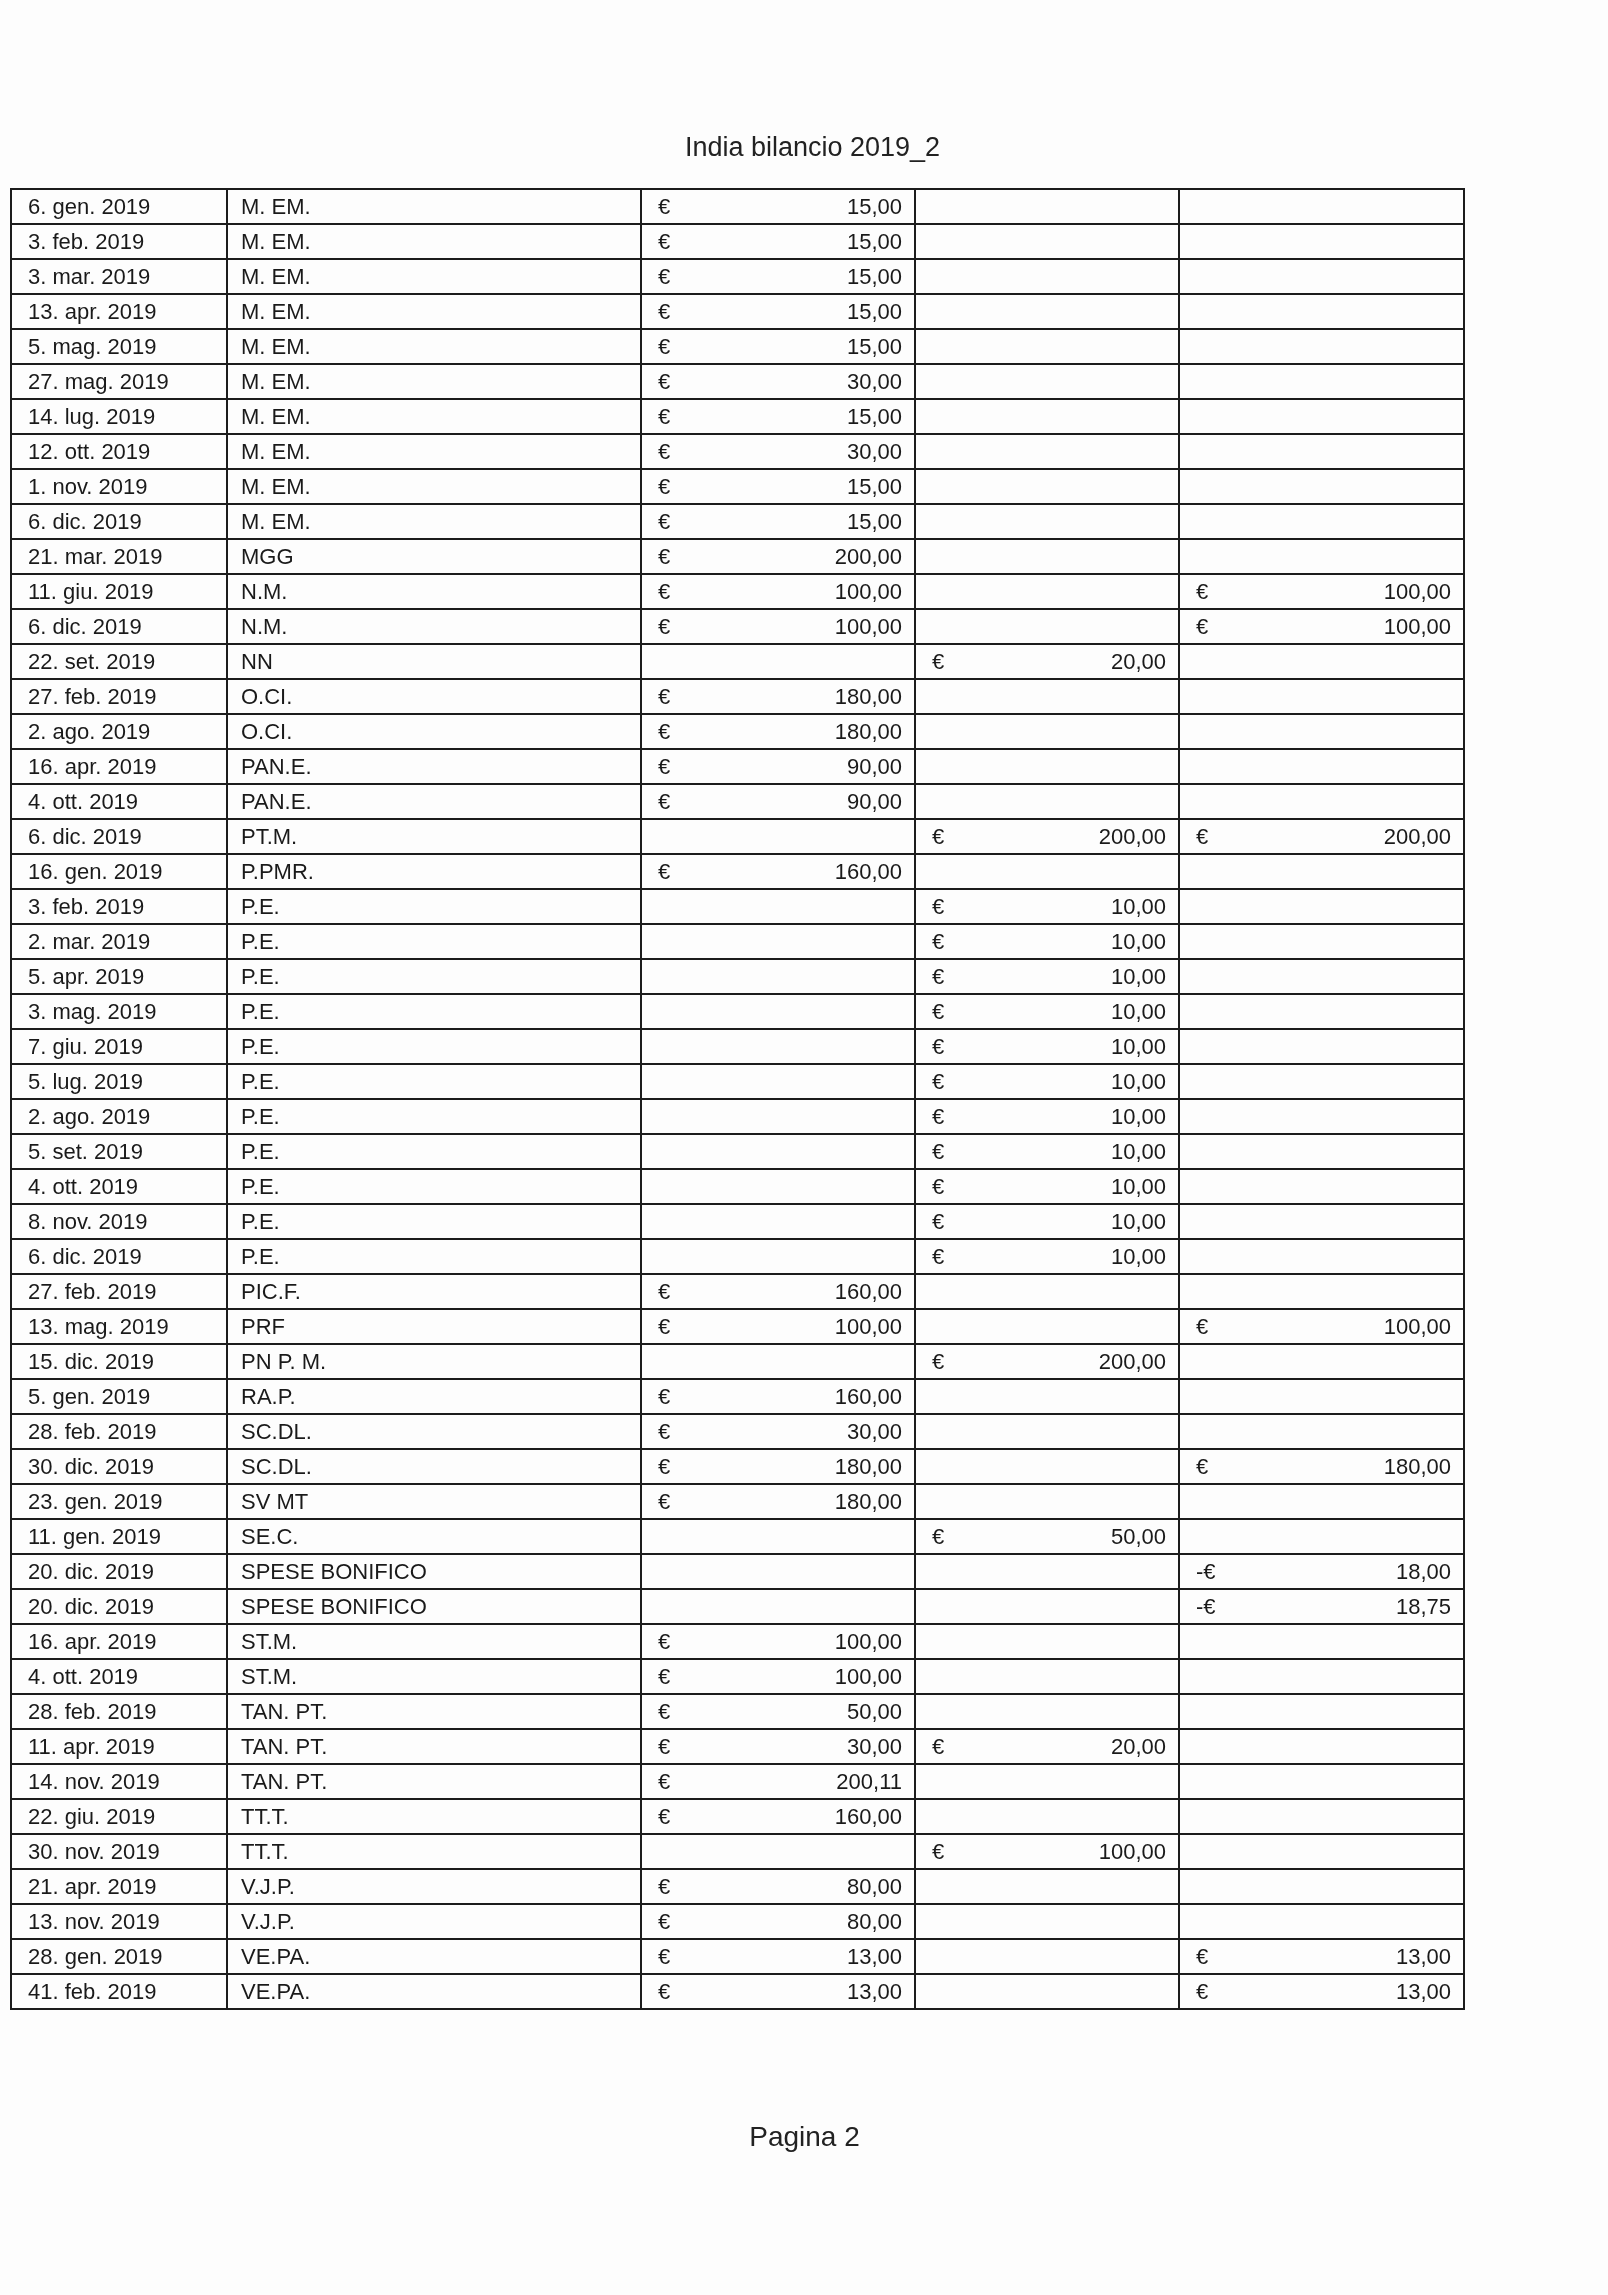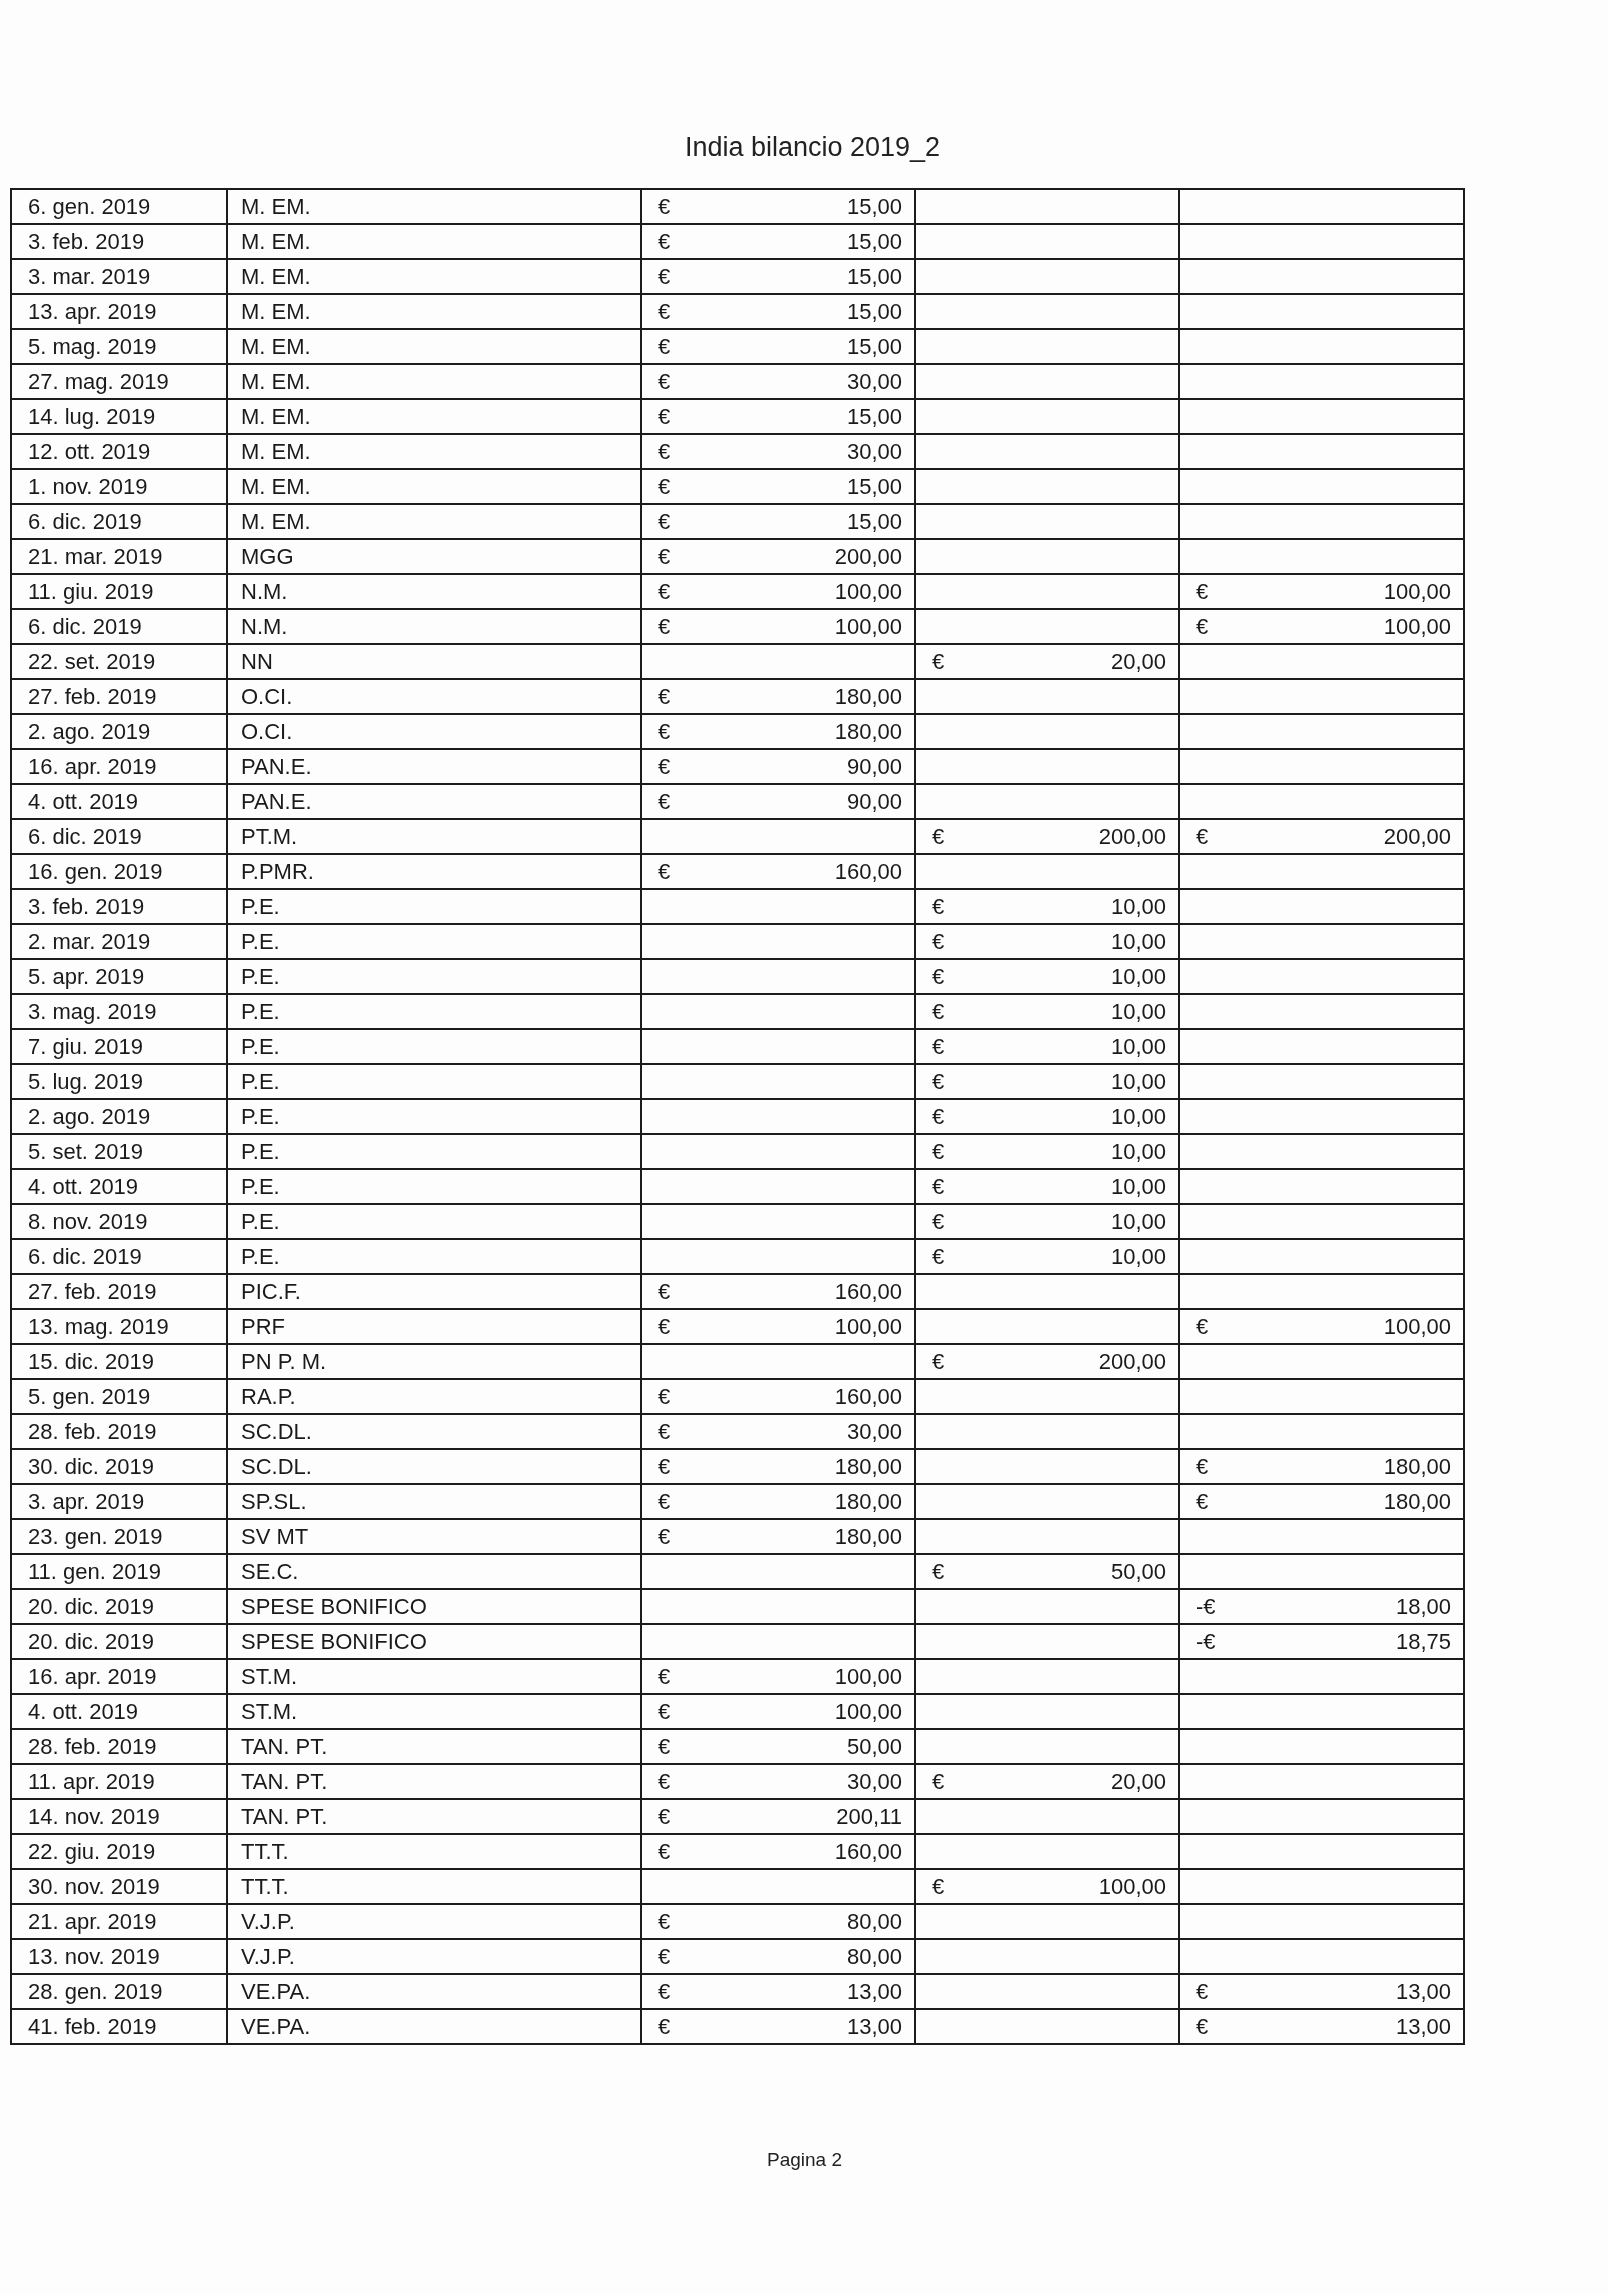--- a/index.html
+++ b/index.html
@@ -12,21 +12,21 @@
   table.ledger td { height:33px; border:2px solid #1c1c1c; padding:0; font-size:22px;
                     vertical-align:middle; white-space:nowrap; overflow:hidden; }
   table.ledger td.c-date { width:198px; padding-left:16px; border-right-width:2px; }
   table.ledger td.c-name { width:399px; padding-left:13px; }
   td .amt { display:flex; justify-content:space-between; align-items:center; padding:0 12px 0 16px; }
   td.c-a { width:272px; }
   td.c-b { width:262px; }
   td.c-c { width:283px; }
   .italic { }
   .footer { position:absolute; top:2121px; left:0; width:1609px; text-align:center;
-            font-size:19px; color:#222;margin-top:28px; }
+            font-size:28px; color:#222; }
 </style>
 </head>
 <body>
 
 <div class="title">India bilancio 2019_2</div>
 
 <table class="ledger">
   <tbody id="ledger-body">
       <tr>
         <td class="c-date">6. gen. 2019</td>
@@ -491,37 +491,20 @@
         </td>
         <td class="c-b"></td>
         <td class="c-c">
           <div class="amt">
             <span>€</span>
             <span>180,00</span>
           </div>
         </td>
       </tr>
       <tr>
-        <td class="c-date">3. apr. 2019</td>
-        <td class="c-name">SP.SL.</td>
-        <td class="c-a">
-          <div class="amt">
-            <span>€</span>
-            <span>180,00</span>
-          </div>
-        </td>
-        <td class="c-b"></td>
-        <td class="c-c">
-          <div class="amt">
-            <span>€</span>
-            <span>180,00</span>
-          </div>
-        </td>
-      </tr>
-      <tr>
         <td class="c-date">23. gen. 2019</td>
         <td class="c-name">SV MT</td>
         <td class="c-a">
           <div class="amt">
             <span>€</span>
             <span>180,00</span>
           </div>
         </td>
         <td class="c-b"></td>
         <td class="c-c"></td>

